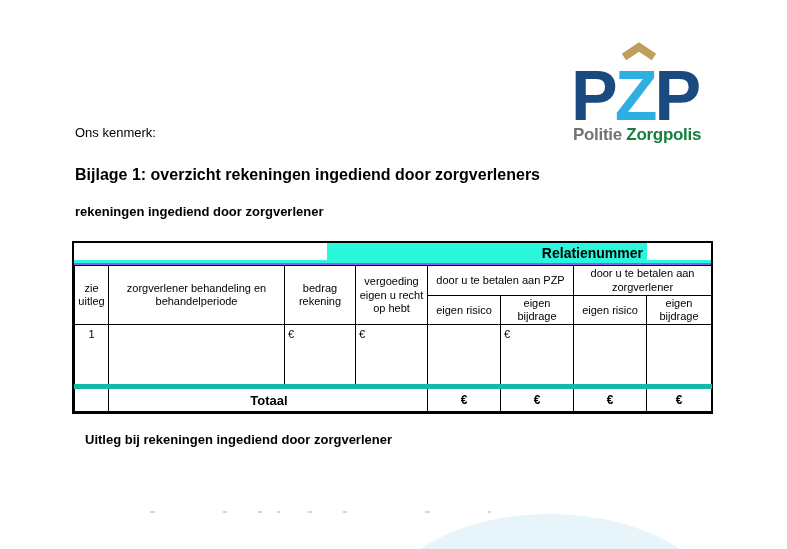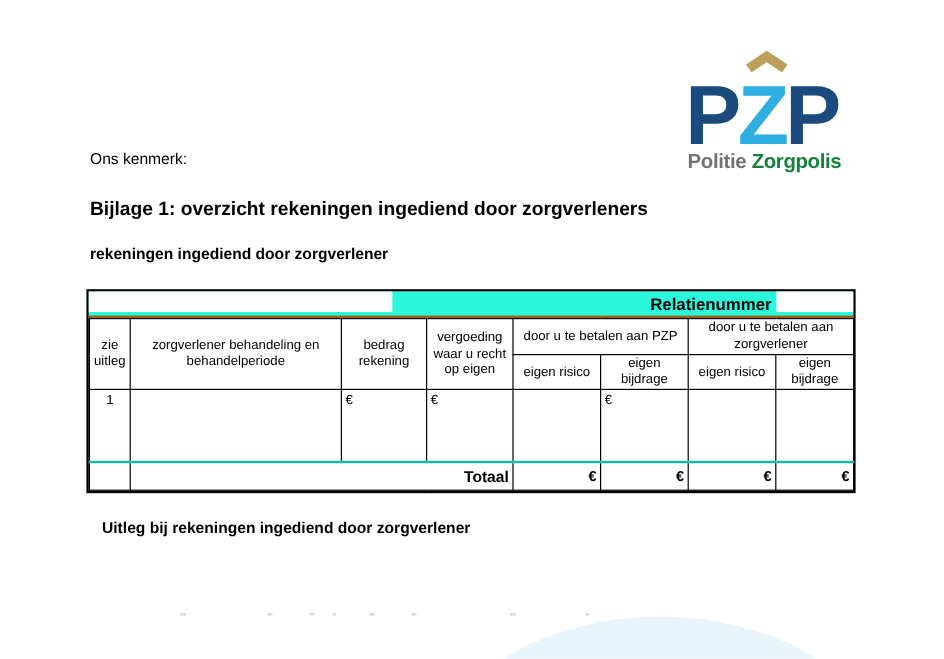--- a/index.html
+++ b/index.html
@@ -24,31 +24,31 @@
   .logo-chevron { position:absolute; left:620px; top:41px; }
   .logo-tagline {
     position:absolute; left:573px; top:125px; font-size:17px; font-weight:bold;
     white-space:nowrap; letter-spacing:-0.3px;
   }
   .tag-politie { color:#737373; }
   .tag-zorg    { color:#15803d; }
 
   
   .tbl-wrap { position:absolute; left:72px; top:241px; width:637px; border:2px solid #000; background:#fff; }
-  .top-bar  { position:relative; height:20px; background:#2BF7DD; border-bottom:2px solid #a16207; }
+  .top-bar  { position:relative; height:20px; background:#2BF7DD; border-bottom:2px solid #8b5cf6; }
   .top-bar .white-left { position:absolute; left:0; top:0; width:253px; height:17px; background:#fff; }
   .top-bar .rel-label  { position:absolute; right:68px; top:2px; font-size:14px; font-weight:bold; }
   .top-bar .white-box  { position:absolute; right:0; top:0; width:64px; height:17px; background:#fff; }
 
   table.grid { border-collapse:collapse; table-layout:fixed; width:637px; font-size:11px; }
   table.grid td { border:1px solid #000; padding:1px 3px; text-align:center; vertical-align:middle; line-height:1.2; }
   table.grid td.hdr { font-size:11px; }
   tr.data-row td { height:55px; vertical-align:top; text-align:left; padding-top:3px; }
   tr.data-row td.center { text-align:center; }
-  tr.total-row td { border-top:2px solid #14b8a6; height:20px; text-align:right; vertical-align:middle; }
+  tr.total-row td { border-top:5px solid #14b8a6; height:20px; text-align:center; vertical-align:middle; }
   tr.total-row td.total-label { font-size:13px; font-weight:bold; padding-left:5px; }
   tr.total-row td.euro { font-weight:bold; font-size:12px; }
 
   
   .faint-marks { position:absolute; left:0; top:511px; width:787px; height:3px; }
   .faint-marks i { position:absolute; top:0; height:2px; background:#c3c7cb; opacity:0.7; }
   .dome {
     position:absolute; left:375px; top:514px; width:350px; height:212px;
     background:#E7F5FB; border-radius:50%;
   }
@@ -88,21 +88,21 @@
         <col style="width:73px">
           <col style="width:73px">
           <col style="width:73px">
           <col style="width:65px">
       </colgroup>
       <tbody>
         <tr style="height:30px">
           <td class="hdr" rowspan="2">zie uitleg</td>
           <td class="hdr" rowspan="2">zorgverlener behandeling en behandelperiode</td>
           <td class="hdr" rowspan="2">bedrag rekening</td>
-          <td class="hdr" rowspan="2">vergoeding waar u recht op eigen</td>
+          <td class="hdr" rowspan="2">vergoeding eigen u recht op hebt</td>
           <td class="hdr" colspan="2">door u te betalen aan PZP</td>
           <td class="hdr" colspan="2">door u te betalen aan zorgverlener</td>
         </tr>
         <tr style="height:16px">
           <td class="hdr">eigen risico</td>
           <td class="hdr">eigen bijdrage</td>
           <td class="hdr">eigen risico</td>
           <td class="hdr">eigen bijdrage</td>
         </tr>
         <tr class="data-row">

